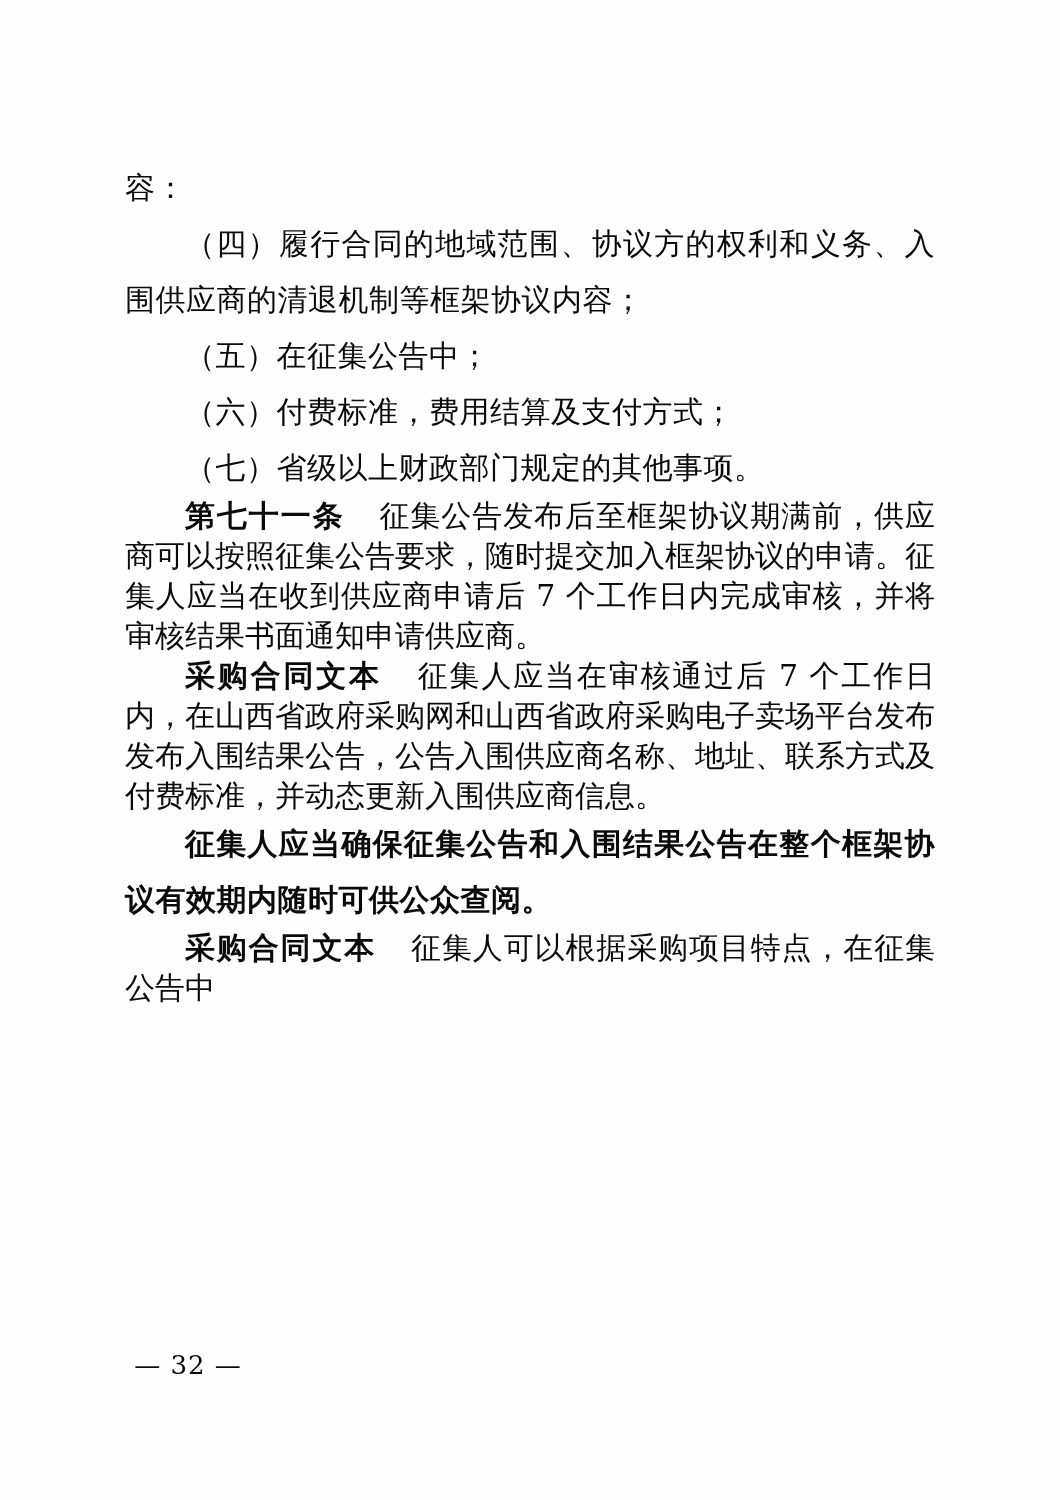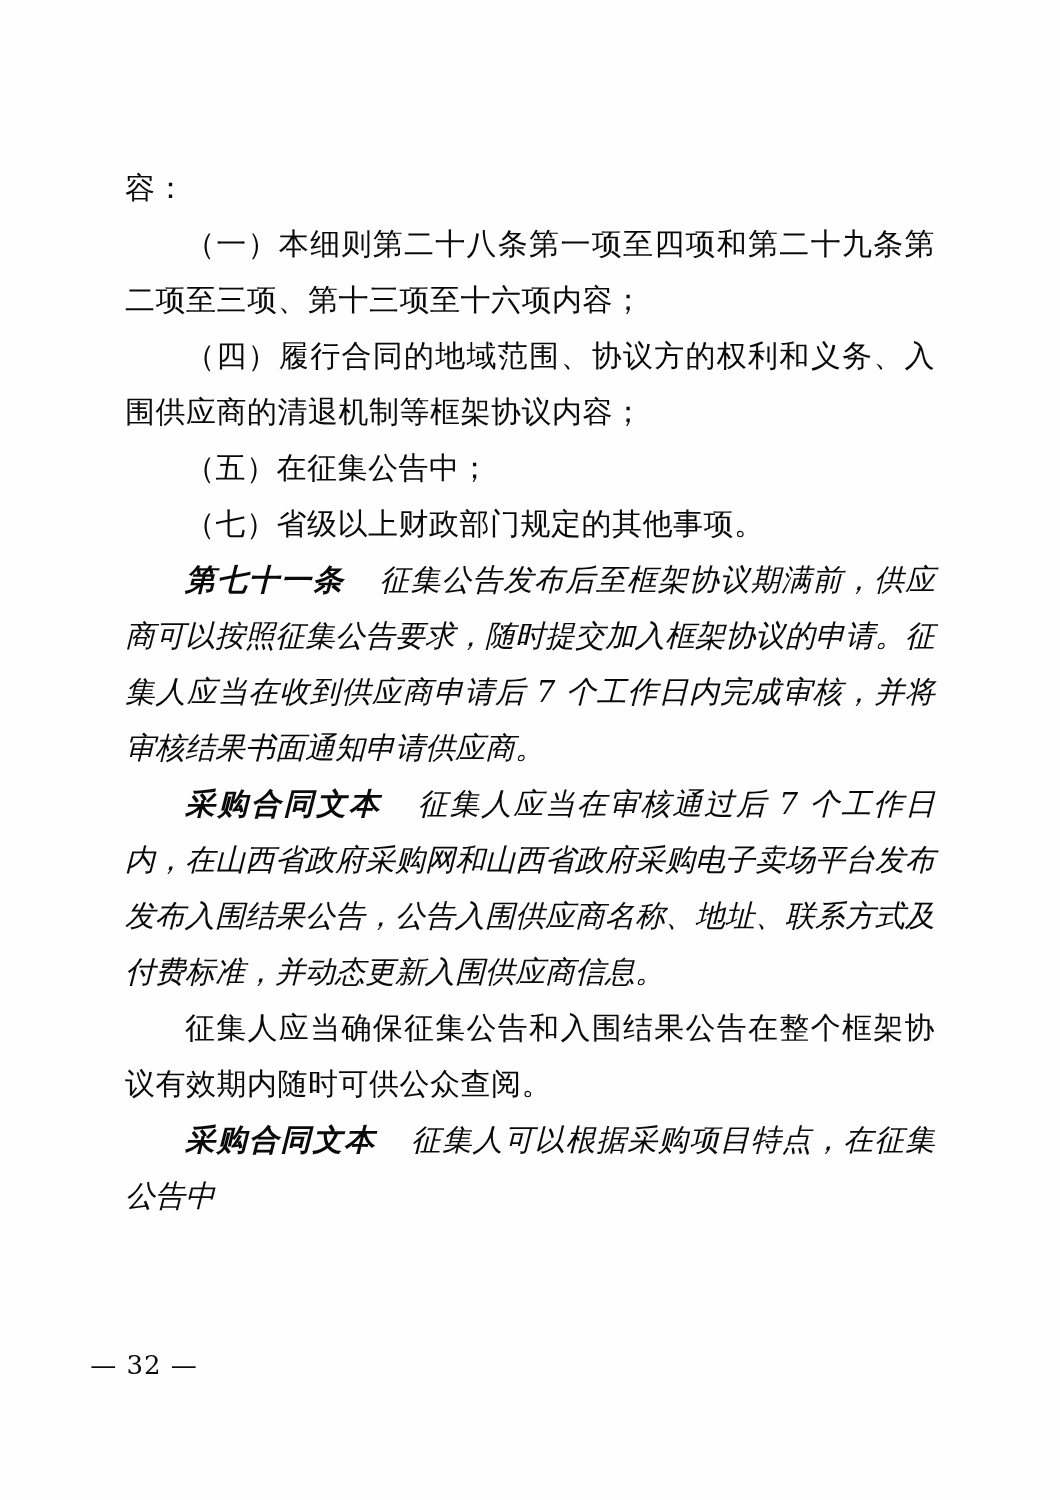--- a/index.html
+++ b/index.html
@@ -34,69 +34,70 @@
     line-height: 56px;
     letter-spacing: 0.5px;
     text-align: justify;
     text-justify: inter-character;
     margin: 0 0 0 0;
     white-space: pre-wrap;
     word-break: break-all;
   }
   .para.indent {
     text-indent: 60px;
+    font-weight: bold;
   }
   .para.item {
     text-indent: 60px;
   }
   .article {
     font-size: 30px;
-    line-height: 56px;
+    line-height: 40px;
     text-indent: 60px;
     text-align: justify;
     text-justify: inter-character;
     white-space: pre-wrap;
     word-break: break-all;
     margin: 0;
-    font-style: italic;
   }
   .article .label {
     font-weight: bold;
     letter-spacing: 1px;
   }
   .article .gap {
     display: inline-block;
     width: 34px;
   }
   .footer {
     position: absolute;
     left: 0;
     top: 1350px;
     width: 908px;
     text-align: center;
+    padding-left: 44px;
   }
   .pagenum {
     display: inline-block;
     margin-left: -620px;
     font-size: 26px;
     letter-spacing: 1px;
     font-family: "DejaVu Serif", "Liberation Serif", serif;
   }
 </style>
 </head>
 <body>
 
 <div class="page">
   <div class="body-col">
 
     <p class="para">容：</p>
 
-    <p class="para item">（一）本细则第二十八条第一项至四项和第二十九条第二项至三项、第十三项至十六项内容；</p>
     <p class="para item">（四）履行合同的地域范围、协议方的权利和义务、入围供应商的清退机制等框架协议内容；</p>
     <p class="para item">（五）在征集公告中；</p>
+    <p class="para item">（六）付费标准，费用结算及支付方式；</p>
     <p class="para item">（七）省级以上财政部门规定的其他事项。</p>
 
     <p class="article"><span class="label">第七十一条</span><span class="gap"></span><span>征集公告发布后至框架协议期满前，供应商可以按照征集公告要求，随时提交加入框架协议的申请。征集人应当在收到供应商申请后 7 个工作日内完成审核，并将审核结果书面通知申请供应商。</span></p>
 
     <p class="article"><span class="label">采购合同文本</span><span class="gap"></span><span>征集人应当在审核通过后 7 个工作日内，在山西省政府采购网和山西省政府采购电子卖场平台发布发布入围结果公告，公告入围供应商名称、地址、联系方式及付费标准，并动态更新入围供应商信息。</span></p>
 
     <p class="para indent">征集人应当确保征集公告和入围结果公告在整个框架协议有效期内随时可供公众查阅。</p>
 
     <p class="article"><span class="label">采购合同文本</span><span class="gap"></span><span>征集人可以根据采购项目特点，在征集公告中</span></p>
 

